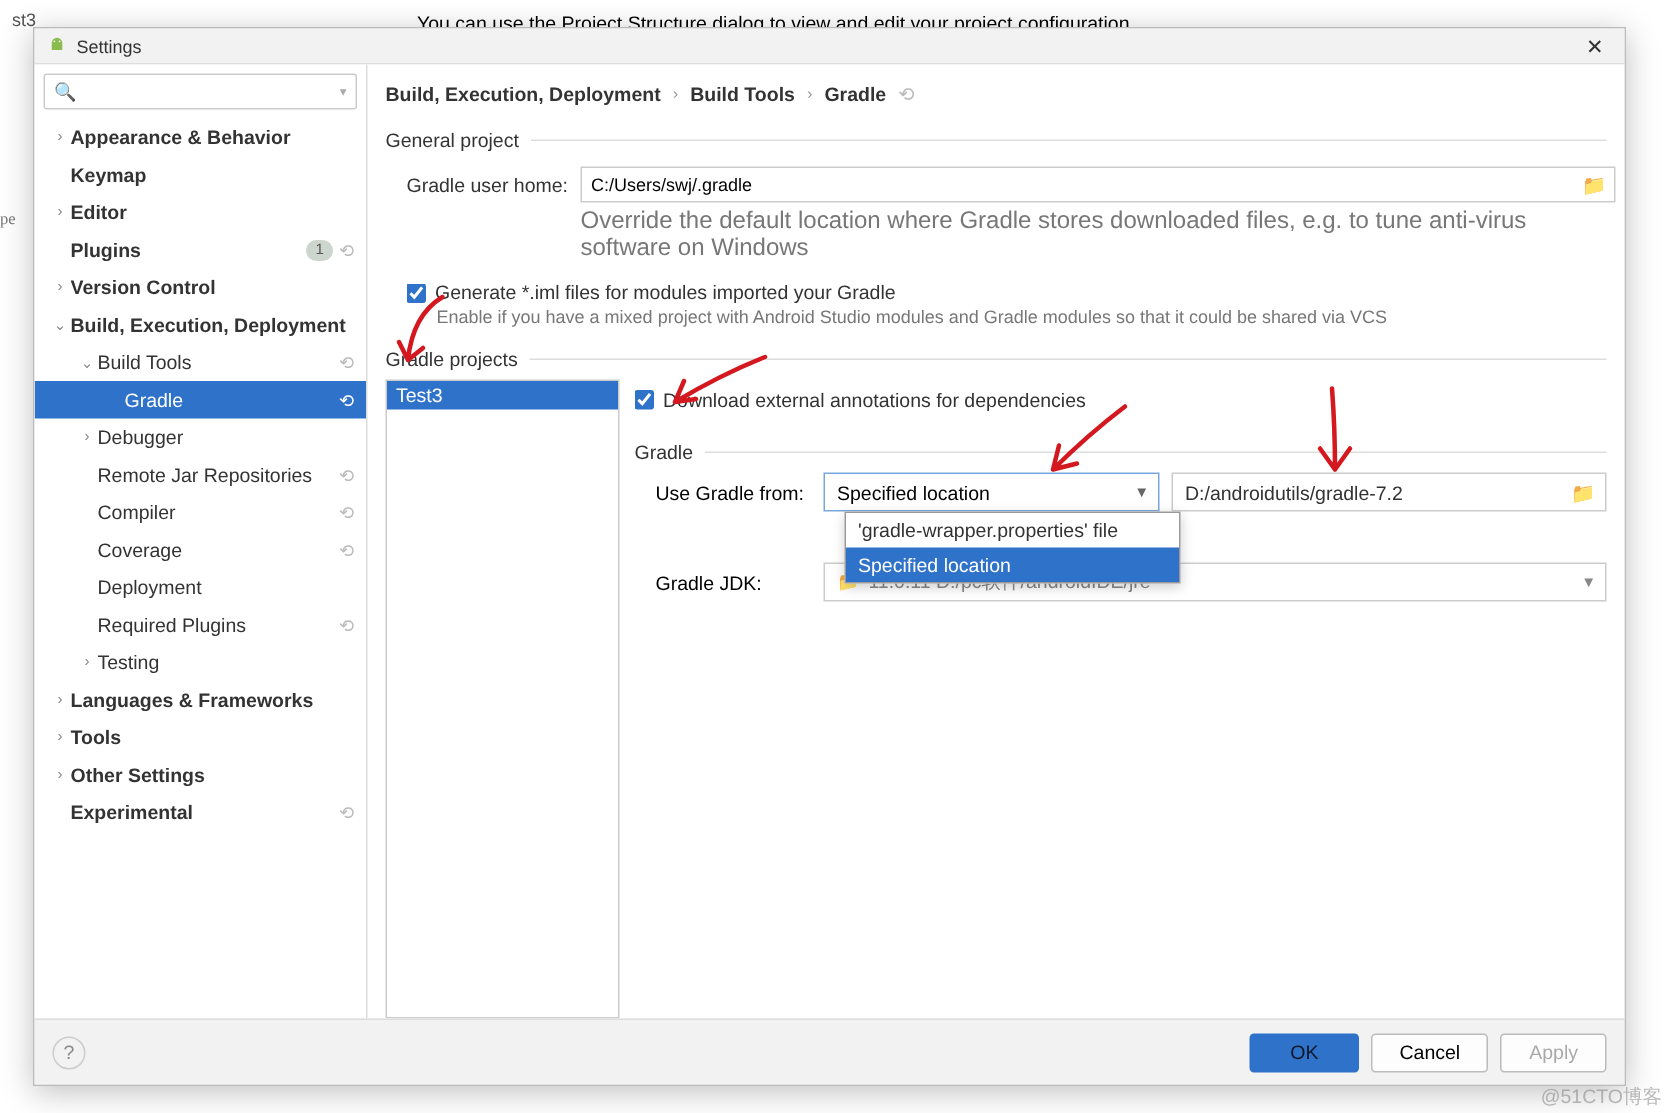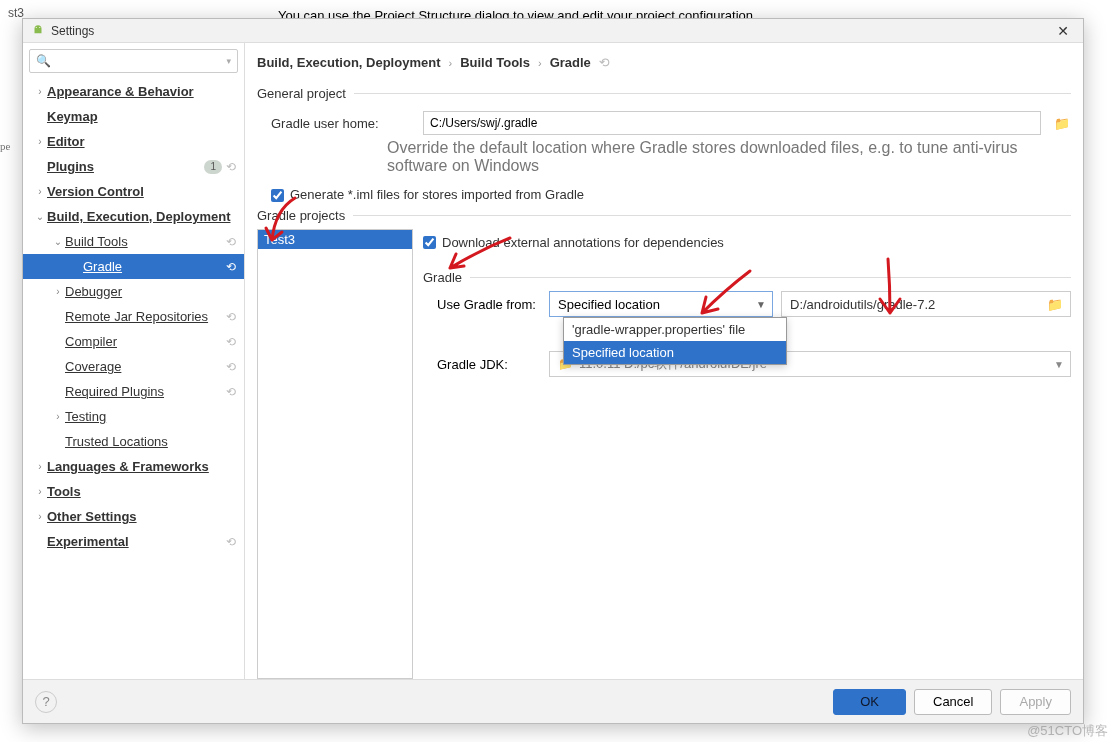--- a/index.html
+++ b/index.html
@@ -22,40 +22,40 @@
 .dialog-body { flex: 1; display: flex; background: #fff; overflow: hidden; }
 
 .sidebar { width: 222px; border-right: 1px solid #ddd; display: flex; flex-direction: column; }
 .search-box { margin: 6px; height: 24px; border: 1px solid #ccc; border-radius: 2px; display: flex; align-items: center; padding: 0 6px; background: #fff; }
 .search-box .mag { color: #888; font-size: 12px; margin-right: 4px; }
 .search-box input { border: none; outline: none; font-size: 12px; flex: 1; background: transparent; }
 
 .tree { flex: 1; overflow: auto; font-size: 13px; color: #333; }
 .tree-item { display: flex; align-items: center; height: 25px; padding-right: 8px; cursor: pointer; }
 .tree-item .arrow { width: 14px; text-align: center; color: #888; font-size: 10px; }
-.tree-item .label { flex: 1; white-space: nowrap; overflow: hidden; text-overflow: ellipsis; text-decoration: underline; }
+.tree-item .label { flex: 1; white-space: nowrap; overflow: hidden; text-overflow: ellipsis; }
 .tree-item .badge { background: #cdd5cf; color: #555; border-radius: 8px; font-size: 10px; padding: 0 6px; line-height: 14px; }
 .tree-item .rollback { color: #bbb; font-size: 12px; margin-left: 4px; }
 .tree-item.bold .label { font-weight: 600; }
 .tree-item.selected { background: #2f72c9; color: #fff; }
 .tree-item.selected .label, .tree-item.selected .rollback { color: #fff; }
 .ind-0 { padding-left: 10px; }
 .ind-1 { padding-left: 28px; }
 .ind-2 { padding-left: 46px; }
 
 .main { flex: 1; display: flex; flex-direction: column; padding: 8px 12px 0 12px; overflow: hidden; }
 .breadcrumb { font-size: 13px; color: #333; padding: 4px 0 10px 0; display: flex; align-items: center; gap: 8px; }
 .breadcrumb .crumb { font-weight: 600; }
 .breadcrumb .sep { color: #999; font-size: 11px; }
 .breadcrumb .rollback2 { color: #bbb; font-size: 13px; }
 
 .section-title { font-size: 13px; color: #333; display: flex; align-items: center; margin: 6px 0; }
 .section-title .line { flex: 1; height: 1px; background: #ddd; margin-left: 8px; }
 
-.form-row { display: flex; align-items: center; font-size: 13px; color: #333; margin: 4px 0 2px 14px; gap: 36px; }
+.form-row { display: flex; align-items: center; font-size: 13px; color: #333; margin: 4px 0 2px 14px; }
 .form-row .lbl { width: 116px; }
 .form-row input[type=text] { flex: 1; height: 24px; border: 1px solid #ccc; padding: 0 6px; font-size: 12px; }
 .form-row .folder { color: #bbb; margin-left: -22px; font-size: 13px; z-index: 2; }
 .hint { font-size: 16px; color: #777; margin: 2px 0 8px 130px; }
 
 .checkbox-row { display: flex; align-items: flex-start; font-size: 13px; color: #333; margin: 4px 0 0 14px; }
 .checkbox-row input { margin-right: 6px; margin-top: 2px; accent-color: #2f72c9; }
 .checkbox-hint { font-size: 12px; color: #777; margin: 2px 0 8px 34px; }
 
 .projects-area { display: flex; gap: 10px; flex: 1; min-height: 0; }
@@ -172,30 +172,30 @@
             <span class="label">Compiler</span>
             <span class="rollback">⟲</span>
           </div>
           <div class="tree-item ind-1">
             <span class="arrow"></span>
             <span class="label">Coverage</span>
             <span class="rollback">⟲</span>
           </div>
           <div class="tree-item ind-1">
             <span class="arrow"></span>
+            <span class="label">Deployment</span>
+          </div>
+          <div class="tree-item ind-1">
+            <span class="arrow"></span>
             <span class="label">Required Plugins</span>
             <span class="rollback">⟲</span>
           </div>
           <div class="tree-item ind-1">
             <span class="arrow">›</span>
             <span class="label">Testing</span>
-          </div>
-          <div class="tree-item ind-1">
-            <span class="arrow"></span>
-            <span class="label">Trusted Locations</span>
           </div>
           <div class="tree-item ind-0 bold">
             <span class="arrow">›</span>
             <span class="label">Languages &amp; Frameworks</span>
           </div>
           <div class="tree-item ind-0 bold">
             <span class="arrow">›</span>
             <span class="label">Tools</span>
           </div>
           <div class="tree-item ind-0 bold">
@@ -226,22 +226,23 @@
       </div>
       <div class="form-row">
         <span class="lbl">Gradle user home:</span>
         <input type="text" value="C:/Users/swj/.gradle" style="">
         <span class="folder">📁</span>
       </div>
       <div class="hint">Override the default location where Gradle stores downloaded files, e.g. to tune anti-virus software on Windows</div>
 
       <div class="checkbox-row">
         <input type="checkbox" checked="" style="">
-        <span>Generate *.iml files for stores imported from Gradle</span>
-      </div>
+        <span>Generate *.iml files for modules imported your Gradle</span>
+      </div>
+      <div class="checkbox-hint">Enable if you have a mixed project with Android Studio modules and Gradle modules so that it could be shared via VCS</div>
 
       <div class="section-title">
         <span>Gradle projects</span>
           <div class="line"></div>
       </div>
 
       <div class="projects-area">
         <div class="projects-list">
           <div class="proj">Test3</div>
         </div>

